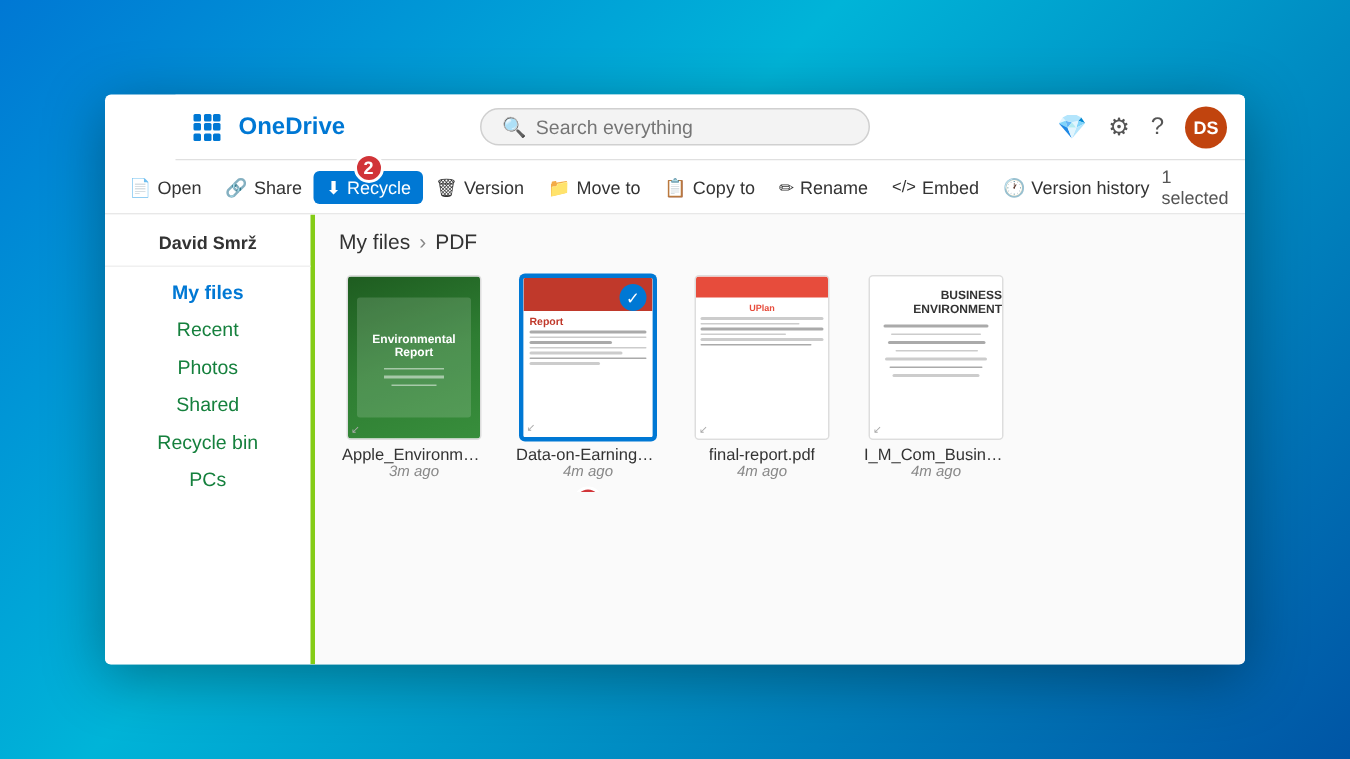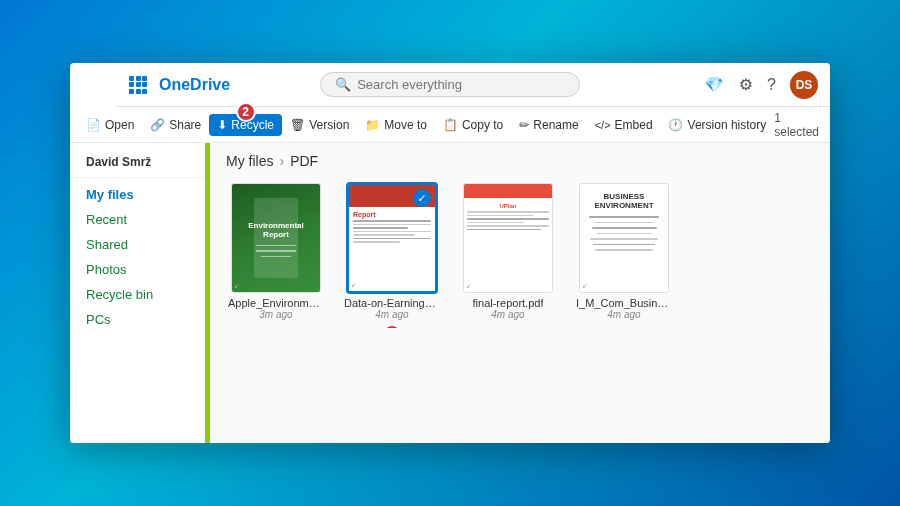--- a/index.html
+++ b/index.html
@@ -61,22 +61,22 @@
     .toolbar-btn.highlight {
       background: #0078d4; color: #fff; border-radius: 4px;
       position: relative;
     }
     .toolbar-right { margin-left: auto; display: flex; gap: 8px; font-size: 12px; color: #555; }
     
     .body { display: flex; flex: 1; overflow: hidden; }
     
     .sidebar {
       width: 140px; background: #fff; padding: 8px 0;
-      border-right: 5px solid #84cc16;
-      display: flex; flex-direction: column;
+      border-right: 3px solid #84cc16;
+      display: flex; flex-direction: column; text-align: center;
     }
     .sidebar-user {
       font-size: 12px; font-weight: 600; color: #333;
       padding: 4px 16px 8px; border-bottom: 1px solid #f0f0f0; margin-bottom: 4px;
     }
     .sidebar-item {
       padding: 5px 16px; font-size: 13px; color: #15803d;
       cursor: pointer; border-radius: 0;
     }
     .sidebar-item.active { color: #0078d4; font-weight: 600; }
@@ -213,40 +213,40 @@
 
     </div>
   </div>
 
   <div class="body">
 
     <div class="sidebar">
       <div class="sidebar-user">David Smrž</div>
       <div class="sidebar-item active">My files</div>
       <div class="sidebar-item">Recent</div>
+      <div class="sidebar-item">Photos</div>
       <div class="sidebar-item">Shared</div>
-      <div class="sidebar-item">Photos</div>
       <div class="sidebar-item">Recycle bin</div>
       <div class="sidebar-item">PCs</div>
     </div>
 
     <div class="main">
 
       <div class="breadcrumb">
         <span class="crumb">My files</span>
         <span class="sep">›</span>
         <span class="crumb">PDF</span>
       </div>
 
       <div class="files-grid">
 
         <div class="file-item">
           <div class="file-thumb pdf-apple">
             <div style="width:100%;height:100%;background:linear-gradient(160deg,#1e5c20 0%,#2e7d32 50%,#388e3c 100%);display:flex;align-items:center;justify-content:center;">
-              <div style="width:44px;height:80px;background:rgba(255,255,255,0.15);border-radius:2px;display:flex;flex-direction:column;align-items:center;justify-content:center;">
+              <div style="width:76px;height:80px;background:rgba(255,255,255,0.15);border-radius:2px;display:flex;flex-direction:column;align-items:center;justify-content:center;">
                 <div style="color:#fff;font-size:8px;font-weight:600;text-align:center;padding:4px;">Environmental Report</div>
                 <div style="width:40px;height:1.5px;background:rgba(255,255,255,0.5);margin:2px;"></div>
                 <div style="width:40px;height:1.5px;background:rgba(255,255,255,0.5);margin:2px;"></div>
                 <div style="width:30px;height:1.5px;background:rgba(255,255,255,0.5);margin:2px;"></div>
               </div>
             </div>
             <div style="position:absolute;bottom:2px;left:2px;font-size:7px;color:#aaa;">↙</div>
           </div>
           <div class="file-name">Apple_Environmental_R...</div>
           <div class="file-time">3m ago</div>
@@ -292,21 +292,21 @@
             </div>
             <div style="position:absolute;bottom:2px;left:2px;font-size:7px;color:#aaa;">↙</div>
           </div>
           <div class="file-name">final-report.pdf</div>
           <div class="file-time">4m ago</div>
         </div>
 
         <div class="file-item">
           <div class="file-thumb">
             <div style="width:100%;height:100%;background:#fff;display:flex;flex-direction:column;align-items:center;padding-top:8px;">
-              <div style="font-size:8px;font-weight:700;color:#333;text-align:center;margin-bottom:4px;">BUSINESS ENVIRONMENT</div>
+              <div style="font-size:8px;font-weight:700;color:#333;text-align:right;margin-bottom:4px;">BUSINESS ENVIRONMENT</div>
               <div class="thumb-line dark" style="width:70px;"></div>
               <div class="thumb-line" style="width:60px;"></div>
               <div class="thumb-line dark" style="width:65px;"></div>
               <div class="thumb-line" style="width:55px;"></div>
               <div class="thumb-line" style="width:68px;"></div>
               <div class="thumb-line dark" style="width:62px;"></div>
               <div class="thumb-line" style="width:58px;"></div>
             </div>
             <div style="position:absolute;bottom:2px;left:2px;font-size:7px;color:#aaa;">↙</div>
           </div>

